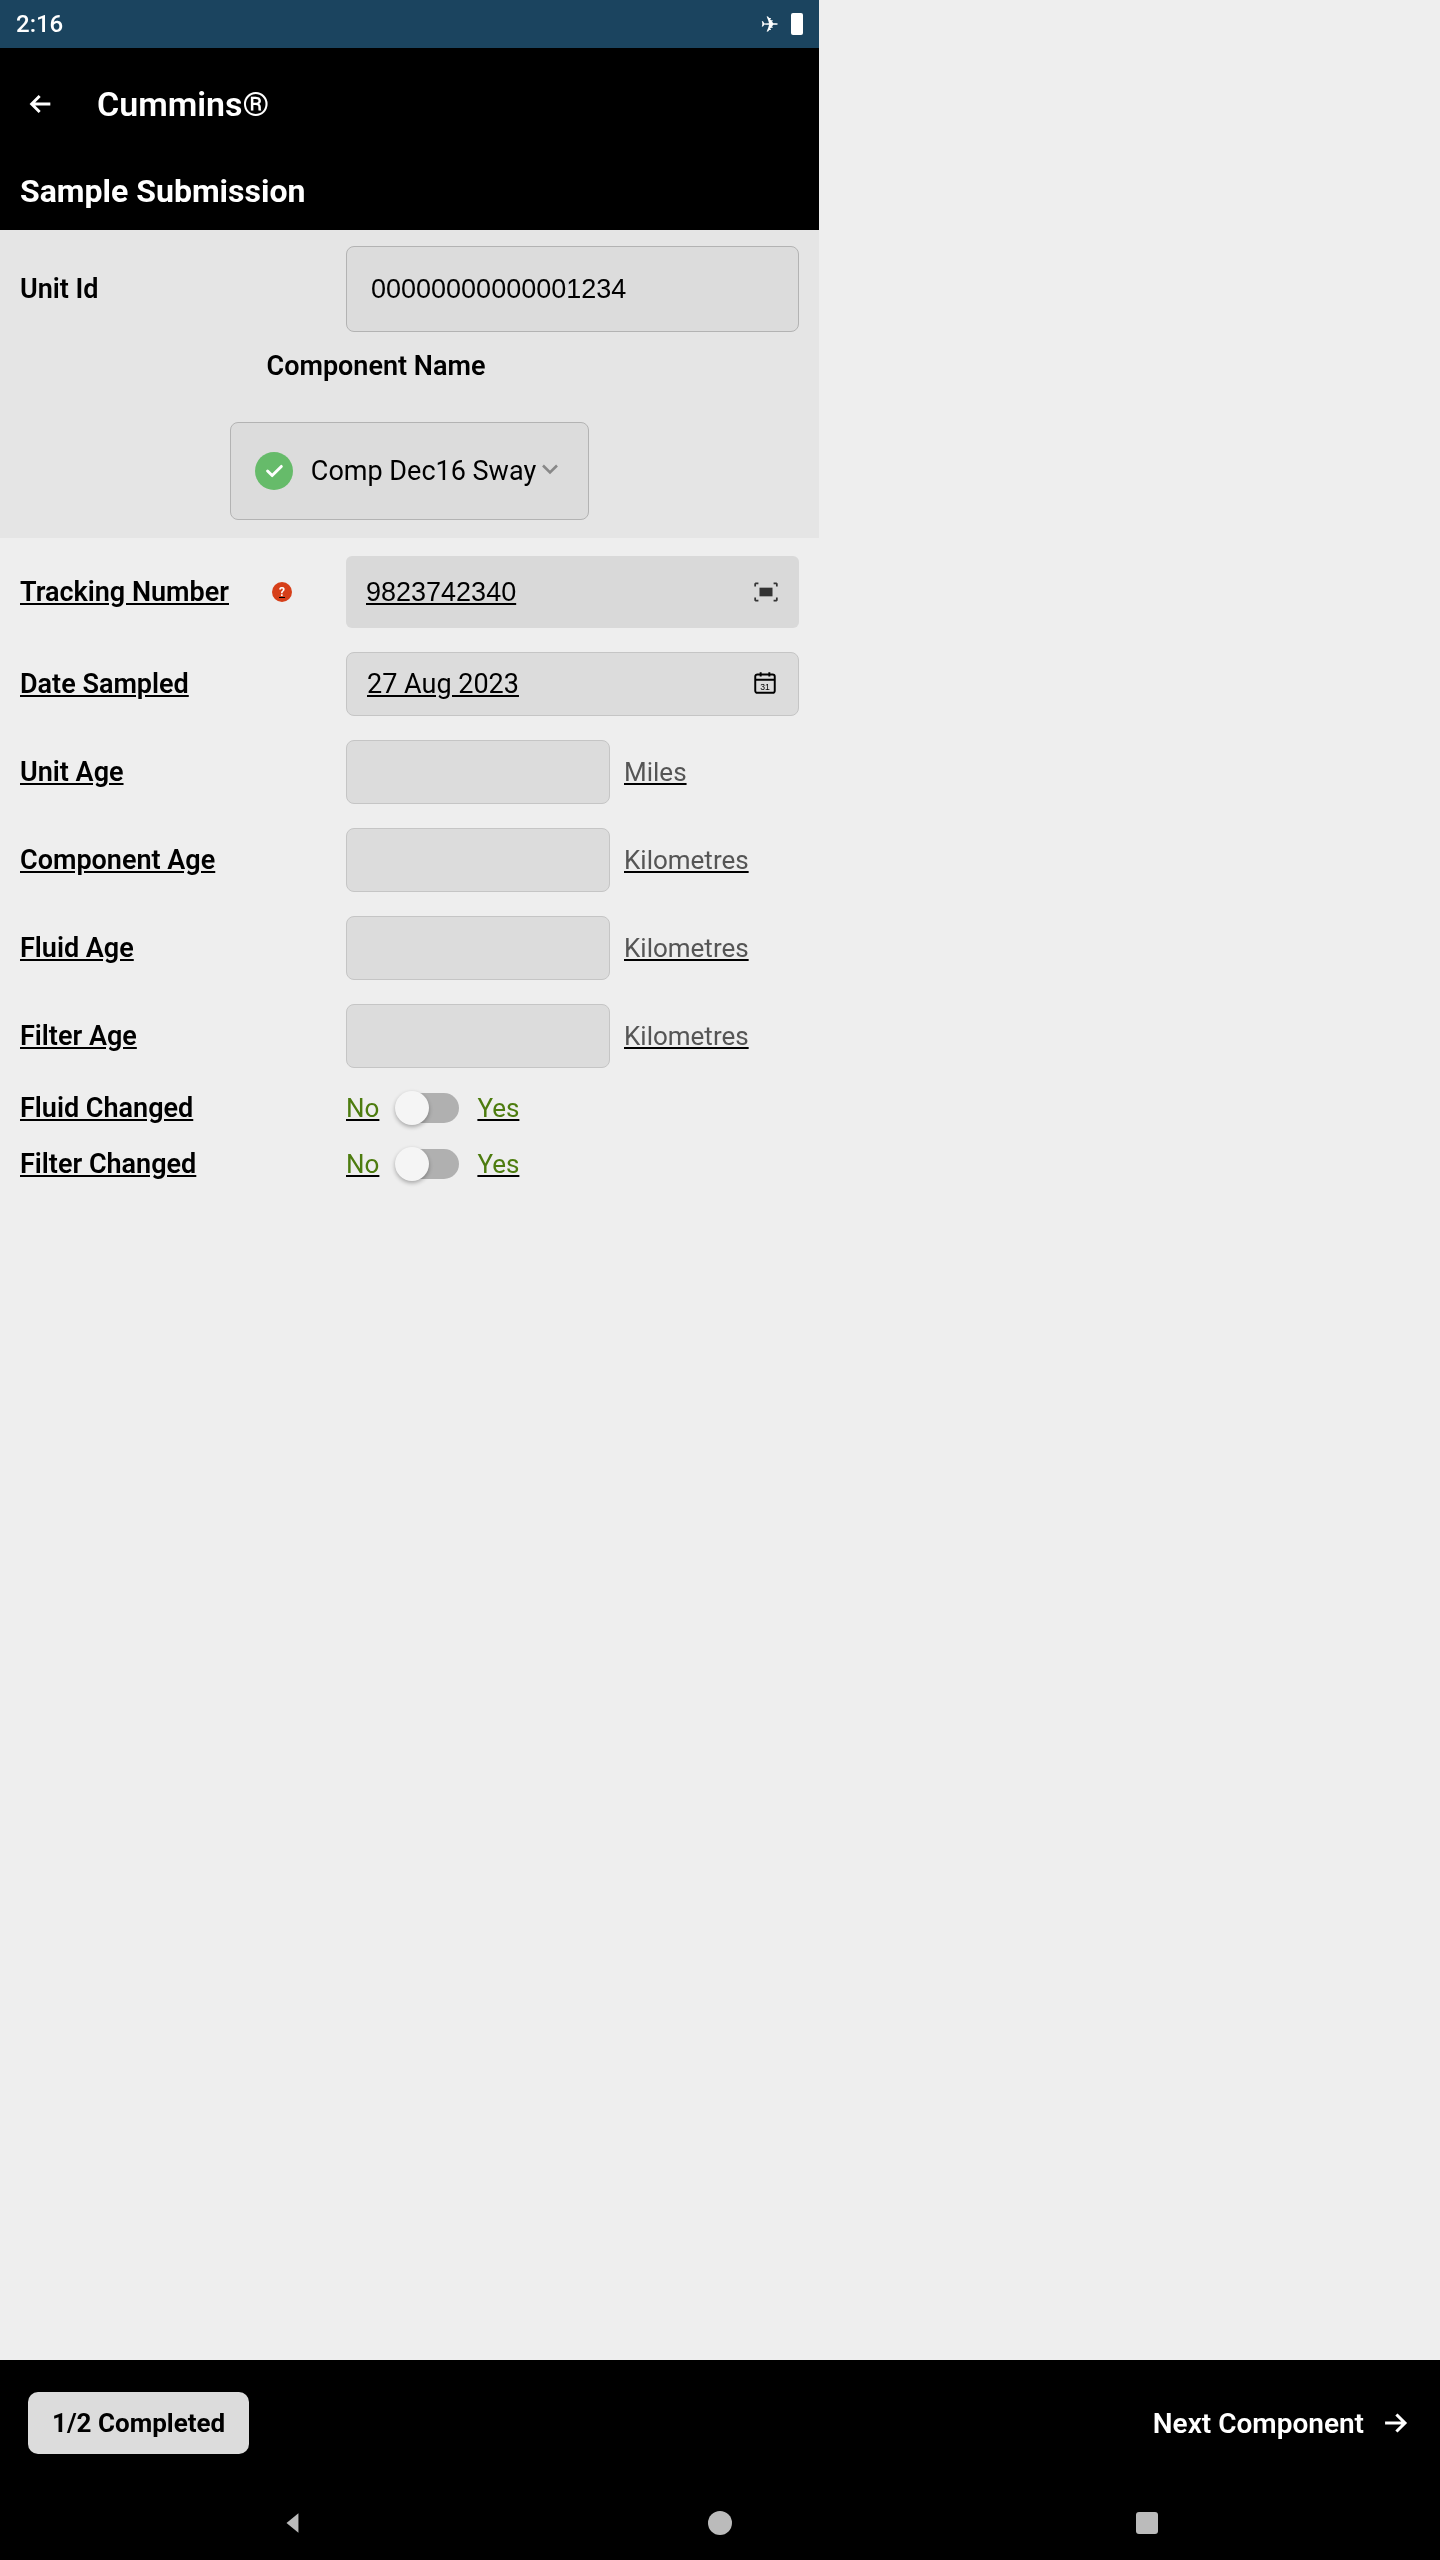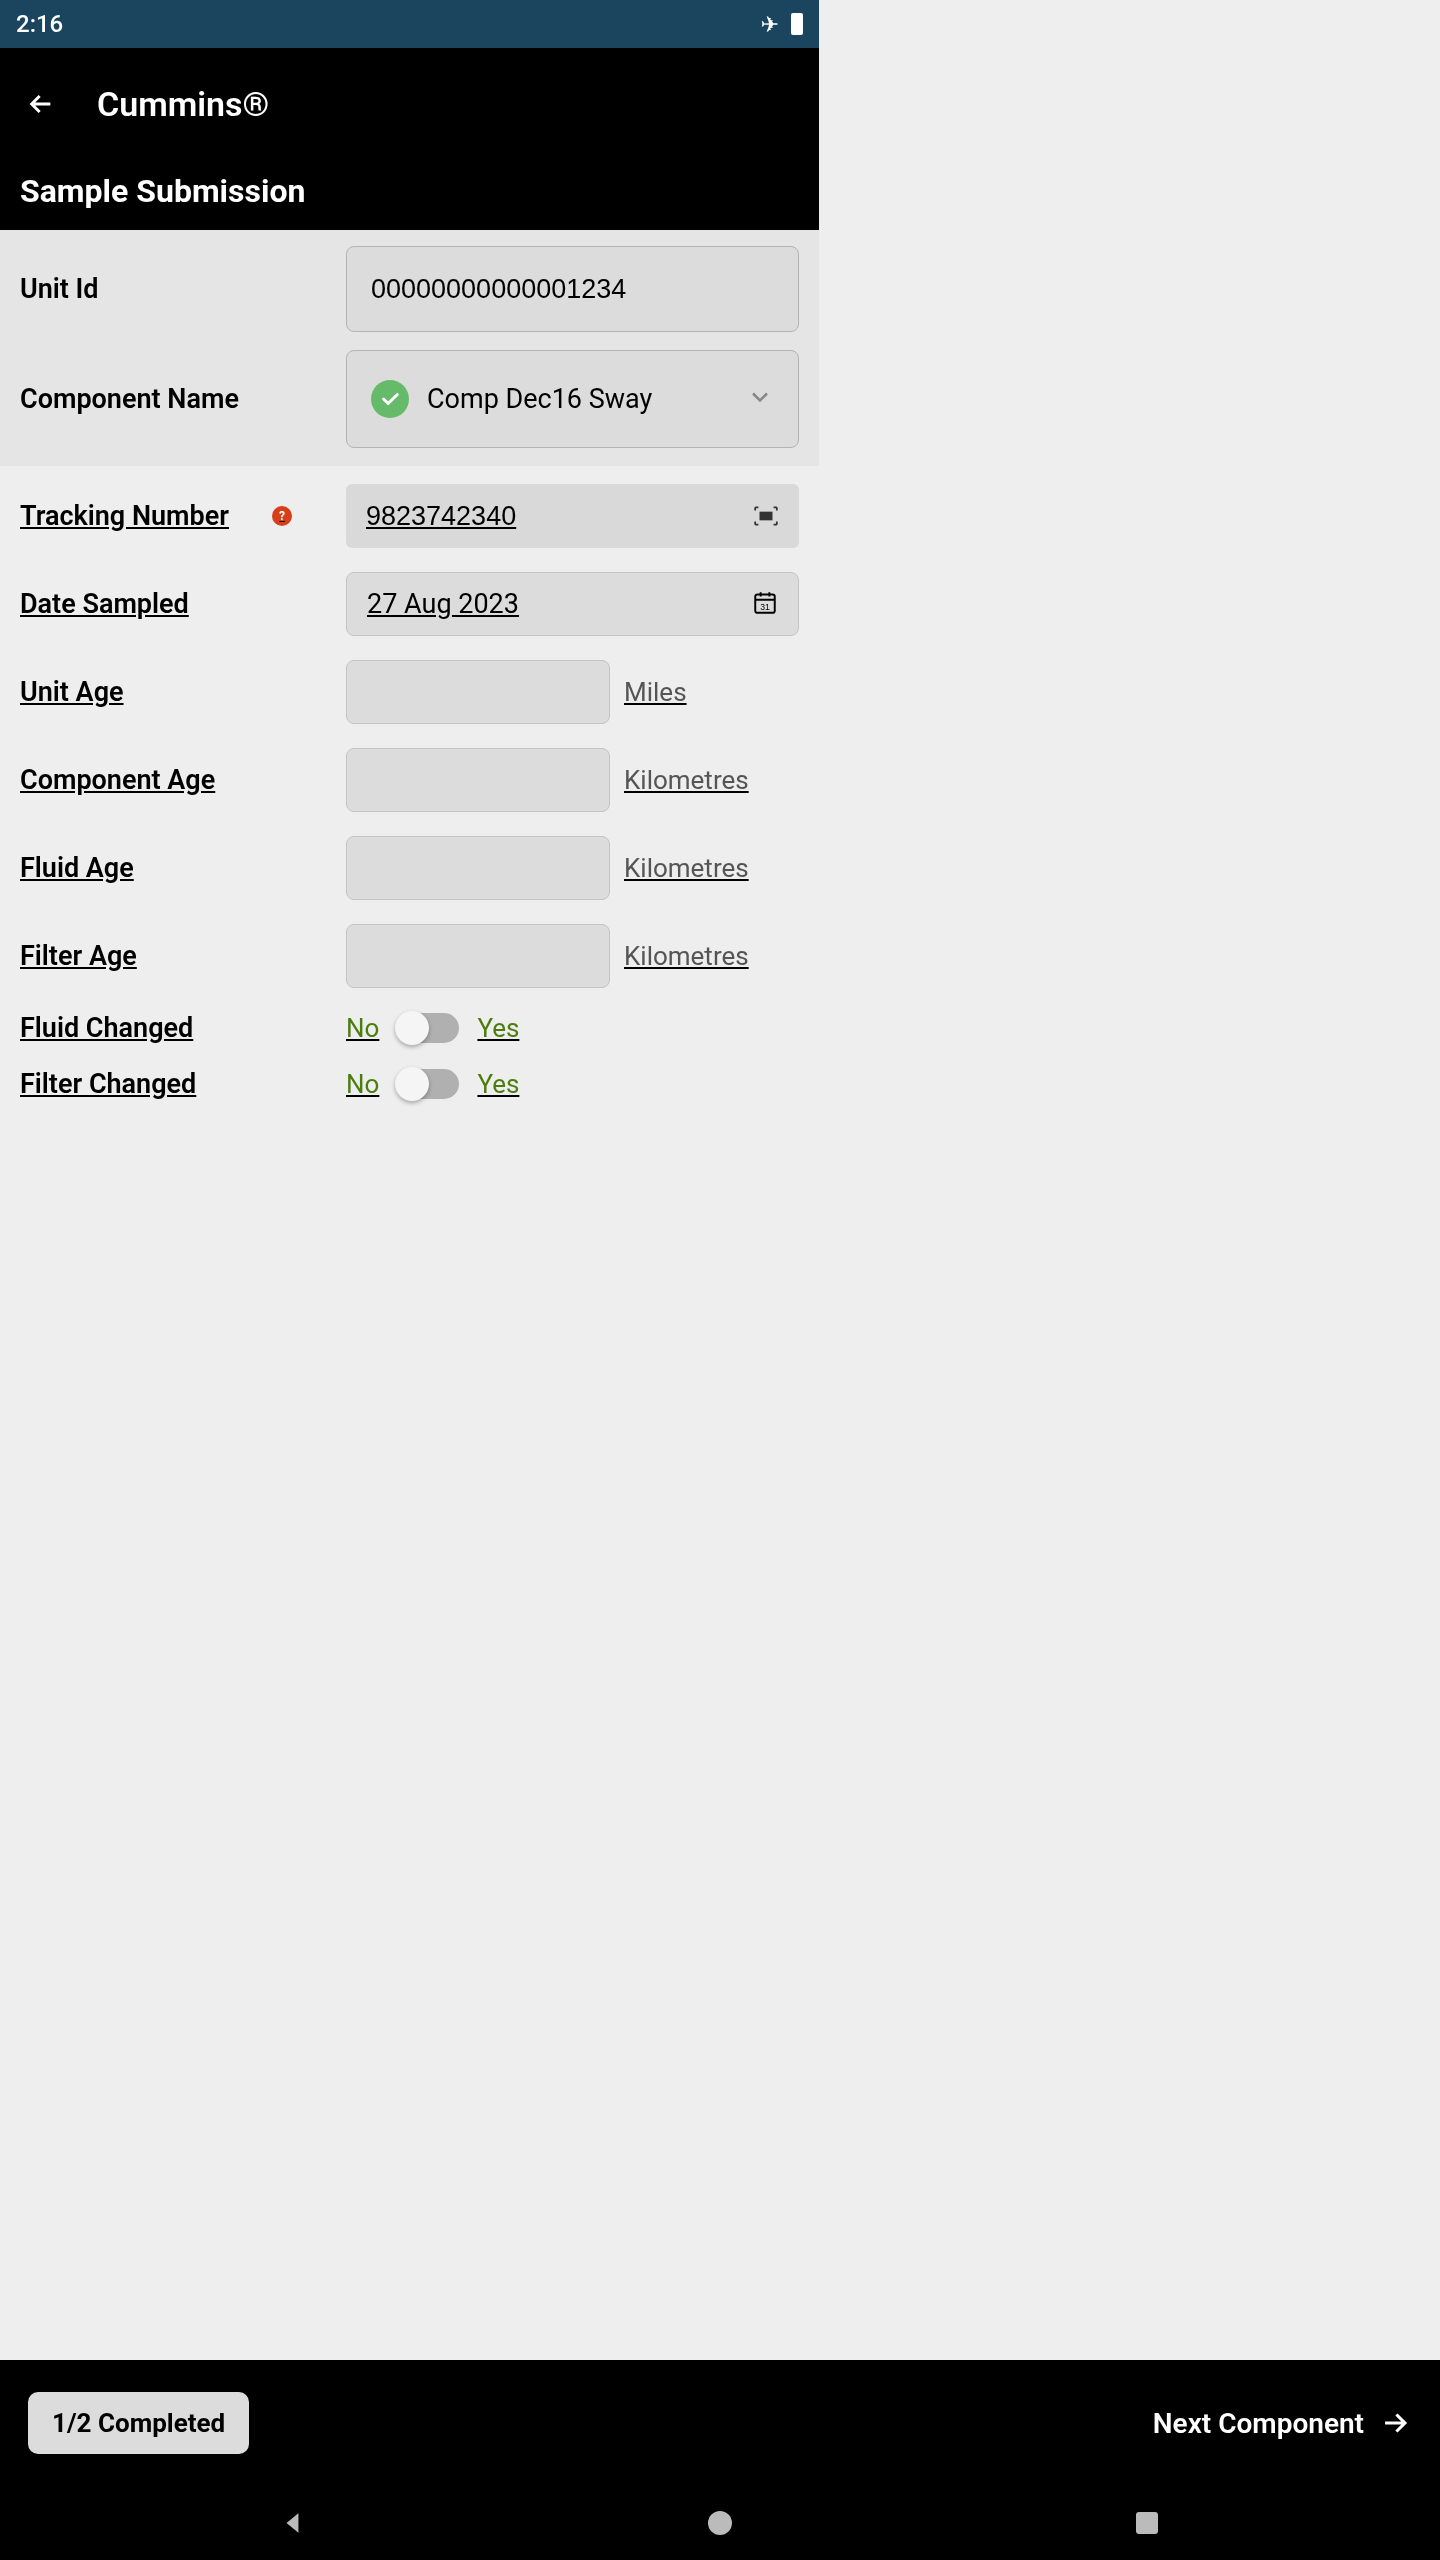--- a/index.html
+++ b/index.html
@@ -15,40 +15,40 @@
   .back-arrow { color: #fff; width: 48px; height: 48px; display: flex; align-items: center; justify-content: center; cursor: pointer; }
   .back-arrow svg { width: 32px; height: 32px; }
   .app-title { color: #fff; font-size: 34px; font-weight: 600; margin-left: 32px; }
   
   .section-header { background: #000; padding: 12px 20px 20px; }
   .section-title { color: #fff; font-size: 32px; font-weight: 700; }
   
   .form-area { background: #eeeeee; }
   .top-group { background: #e5e5e5; padding: 16px 20px 18px; }
   .form-row { display: flex; align-items: center; margin-bottom: 0; gap: 40px; }
-  .top-group .form-row + .form-row { margin-top: 18px; }
+  .top-group .form-row + .form-row { margin-top: 18px; flex-direction: column; }
   .main-group { padding: 18px 20px; text-decoration: underline; }
   .main-group .form-row { margin-bottom: 24px; }
   
   .label { width: 286px; font-size: 27px; font-weight: 600; color: #000; flex-shrink: 0; display: flex; align-items: center; }
   .label-with-icon { display: flex; align-items: center; justify-content: space-between; padding-right: 14px; }
   .help-icon { width: 20px; height: 20px; background: #d63f19; border-radius: 50%; color: #fff; display: flex; align-items: center; justify-content: center; font-size: 12px; font-weight: 700; margin-left: 8px; }
   
   .field { flex: 1; }
   .text-input { width: 100%; height: 86px; border: 1.5px solid #b3b3b3; border-radius: 8px; background: #dcdcdc; font-size: 27px; padding: 0 24px; color: #000; }
   .text-input.wide { height: 86px; }
   
   .dropdown { width: 100%; height: 98px; border: 1.5px solid #b3b3b3; border-radius: 8px; background: #dcdcdc; display: flex; align-items: center; padding: 0 24px; cursor: pointer; }
   .check-circle { width: 38px; height: 38px; background: #66bb6a; border-radius: 50%; display: flex; align-items: center; justify-content: center; margin-right: 18px; flex-shrink: 0; }
   .check-circle svg { width: 22px; height: 22px; }
   .dropdown-text { font-size: 27px; color: #000; flex: 1; }
   .chevron { color: #888; }
   .chevron svg { width: 28px; height: 28px; }
   
-  .tracking-input { width: 100%; height: 64px; border: none; border-radius: 6px; background: #d9d9d9; display: flex; align-items: center; padding: 0 20px; }
+  .tracking-input { width: 100%; height: 72px; border: none; border-radius: 6px; background: #d9d9d9; display: flex; align-items: center; padding: 0 20px; }
   .tracking-input input { flex: 1; border: none; background: transparent; font-size: 27px; color: #000; }
   .barcode-icon { width: 26px; height: 22px; }
   .barcode-icon svg { width: 100%; height: 100%; }
   
   .date-input { width: 100%; height: 64px; border: 1.5px solid #c5c5c5; border-radius: 8px; background: #dcdcdc; display: flex; align-items: center; padding: 0 20px; cursor: pointer; }
   .date-text { flex: 1; font-size: 27px; color: #000; }
   .calendar-icon svg { width: 26px; height: 26px; }
   
   .small-input-wrap { display: flex; align-items: center; gap: 14px; }
   .small-input { width: 264px; height: 64px; border: 1.5px solid #c5c5c5; border-radius: 8px; background: #dcdcdc; font-size: 24px; padding: 0 16px; }

